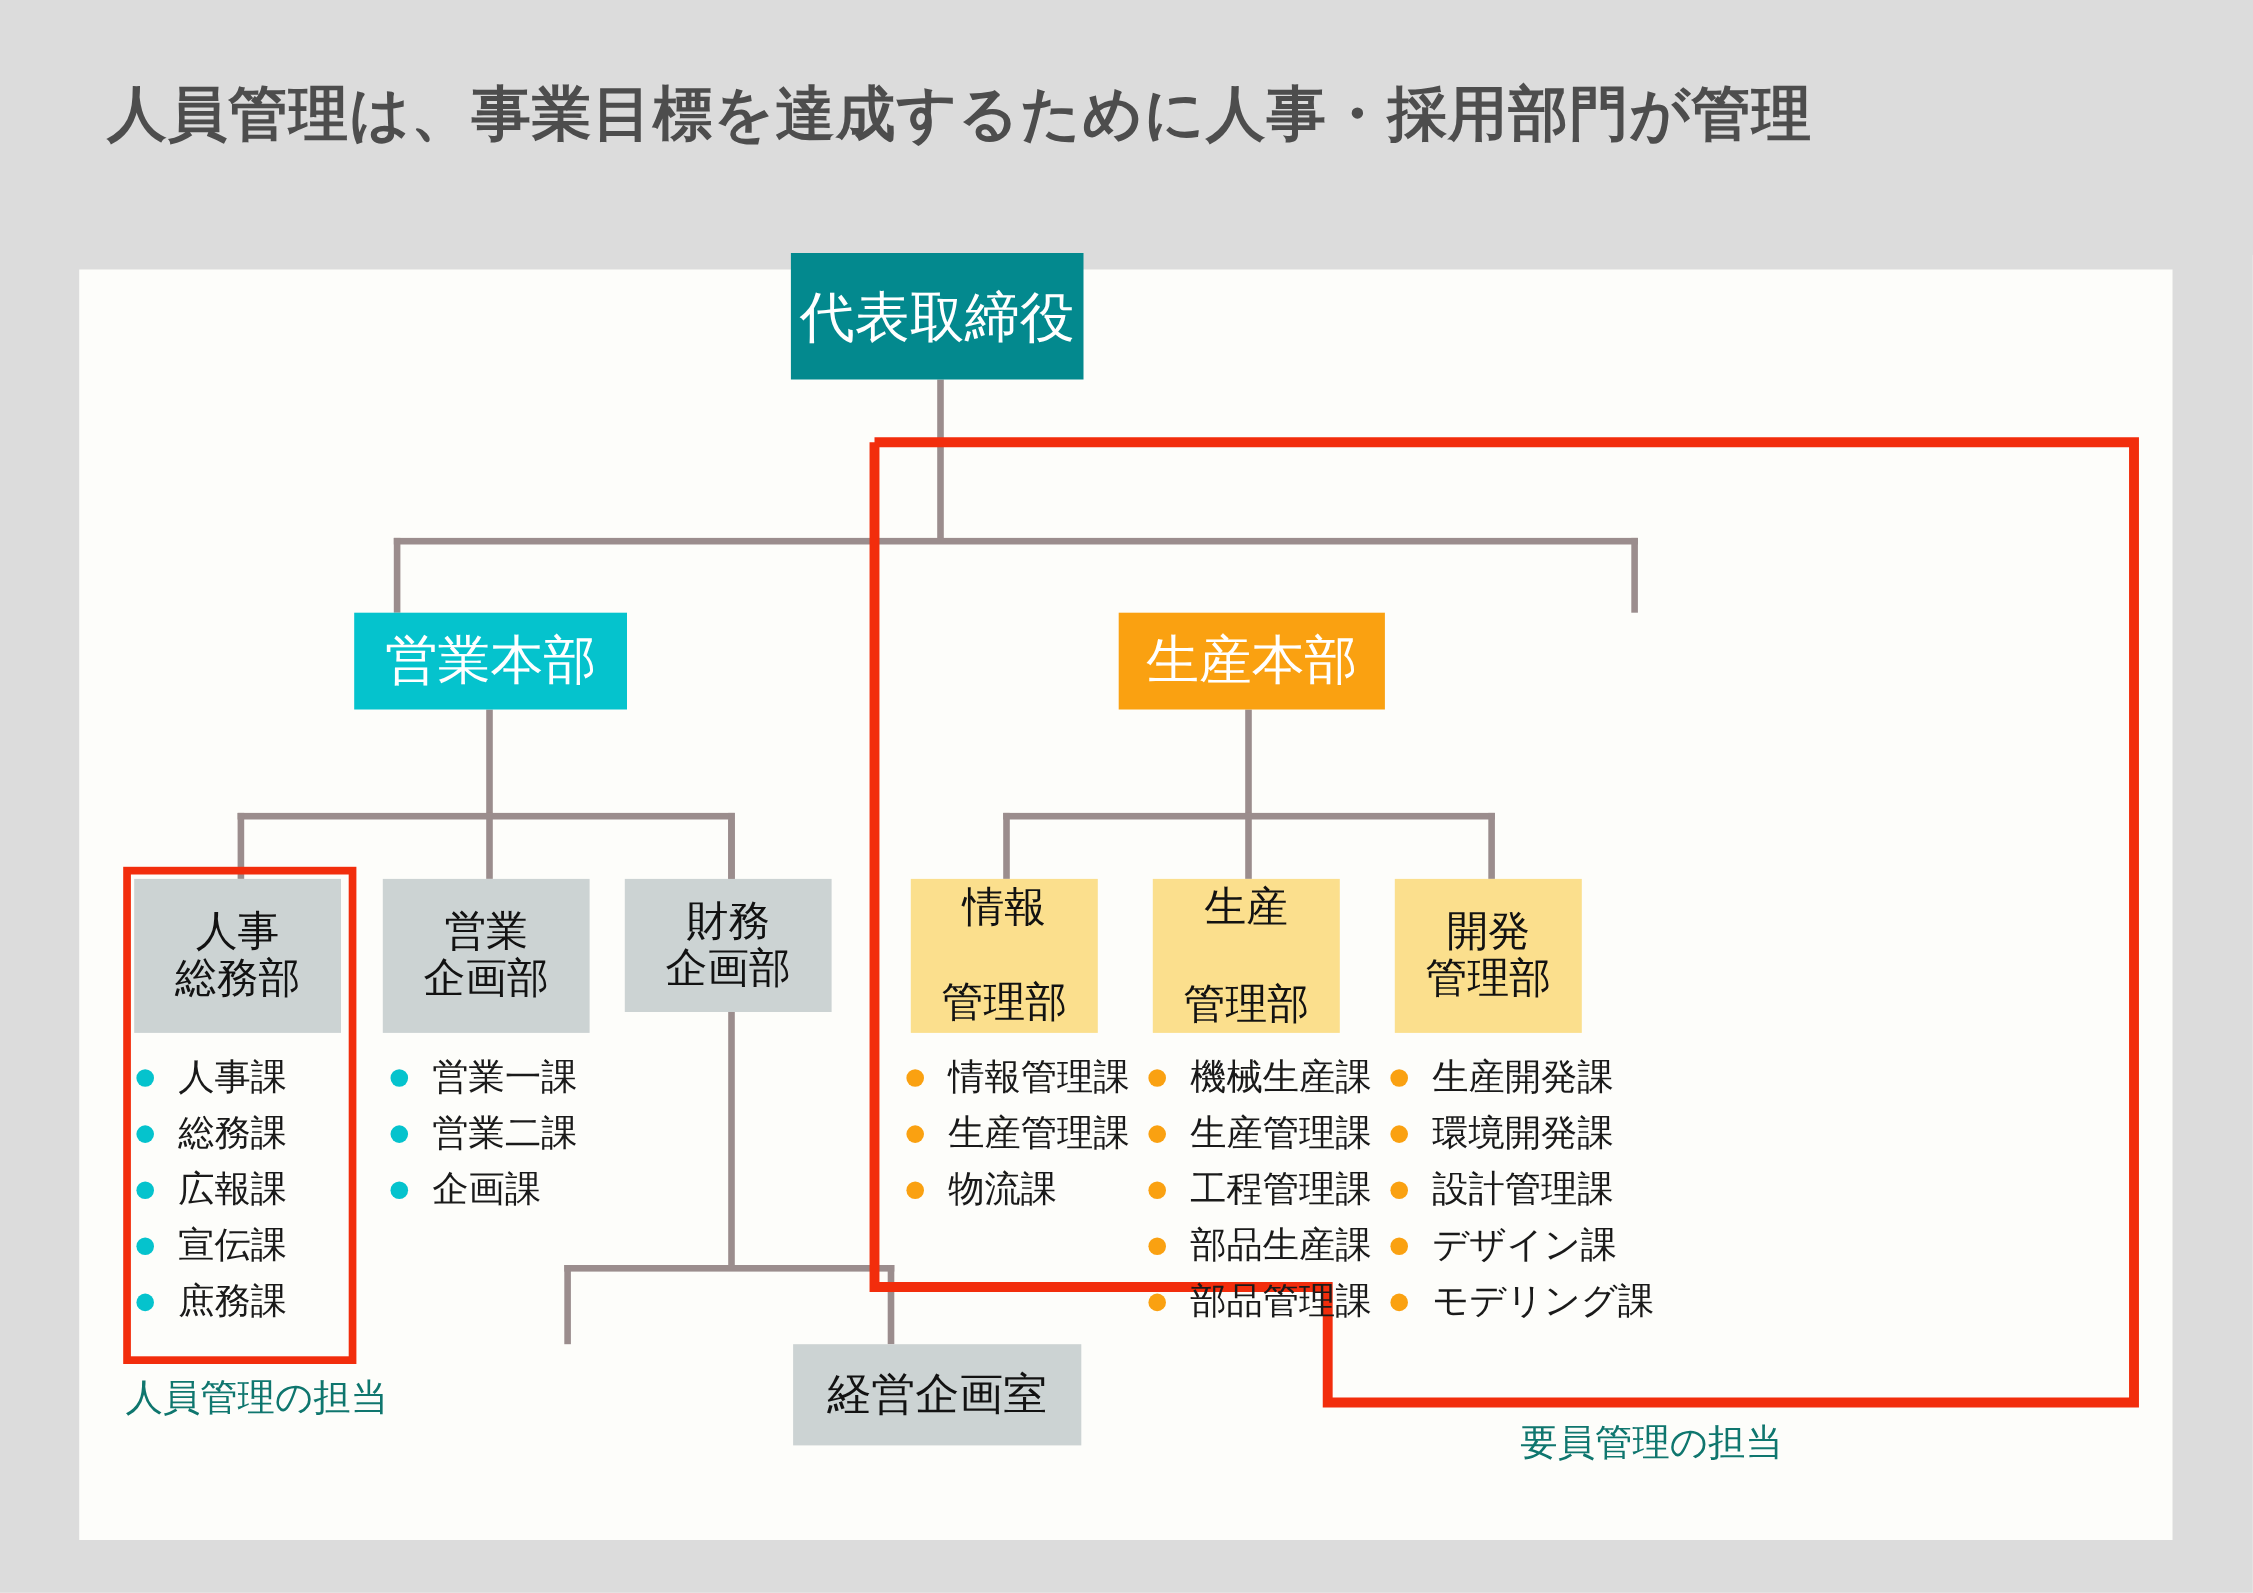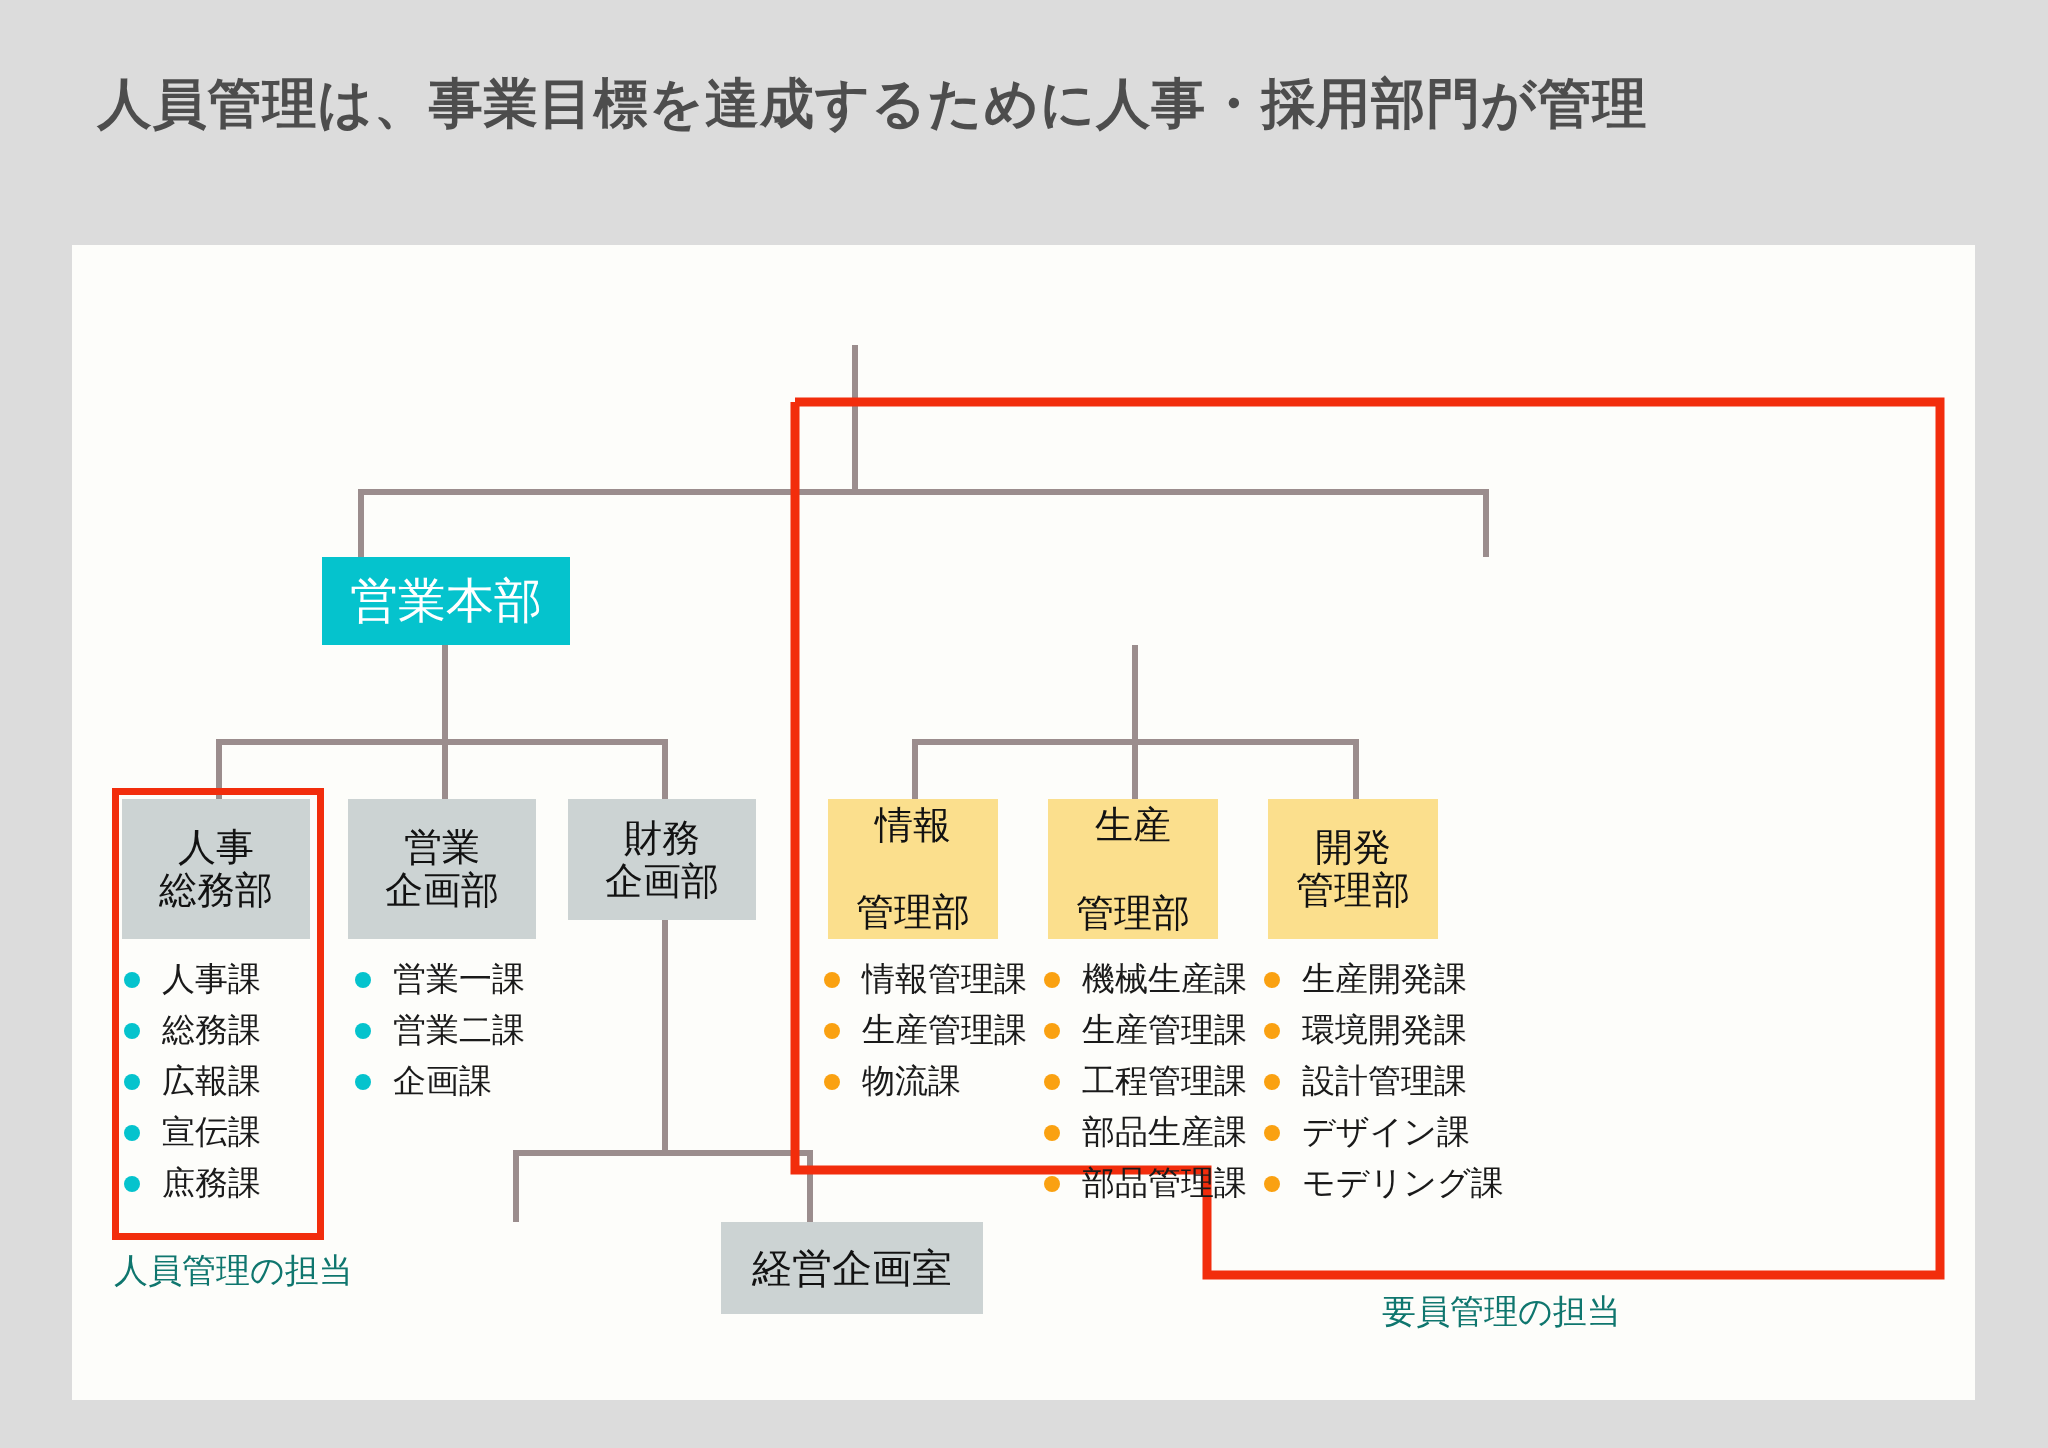--- a/index.html
+++ b/index.html
@@ -106,25 +106,31 @@
   <div class="ln lnv" style="left:1060px; top:400px; height:98px;"></div>
   <div class="ln lnh" style="left:840px; top:494px; width:447px;"></div>
   <div class="ln lnv" style="left:840px; top:494px; height:60px;"></div>
   <div class="ln lnv" style="left:1060px; top:494px; height:60px;"></div>
   <div class="ln lnv" style="left:1281px; top:494px; height:60px;"></div>
 
   <svg class="notch-svg" width="1903" height="1155">
     <polyline points="723,157 1868,157 1868,1030 1135,1030 1135,925 723,925 723,157" fill="none" stroke="#f22d0c" stroke-width="9" stroke-linejoin="miter"></polyline>
   </svg>
 
+  <div class="node teal" style="left:647px; top:-15px; width:266px; height:115px; font-size:50px;">
+    <span class="lbl">代表取締役</span>
+  </div>
 
   <div class="node cyan" style="left:250px; top:312px; width:248px; height:88px; font-size:48px;">
     <span class="lbl">営業本部</span>
   </div>
 
+  <div class="node orange" style="left:945px; top:312px; width:242px; height:88px; font-size:48px;">
+    <span class="lbl">生産本部</span>
+  </div>
 
   <div class="node gray" style="left:50px; top:554px; width:188px; height:140px; font-size:38px; flex-direction:column;">
     <span class="lbl">人事</span>
     <span class="lbl">総務部</span>
   </div>
 
   <div class="node gray" style="left:276px; top:554px; width:188px; height:140px; font-size:38px; flex-direction:column;">
     <span class="lbl">営業</span>
     <span class="lbl">企画部</span>
   </div>

